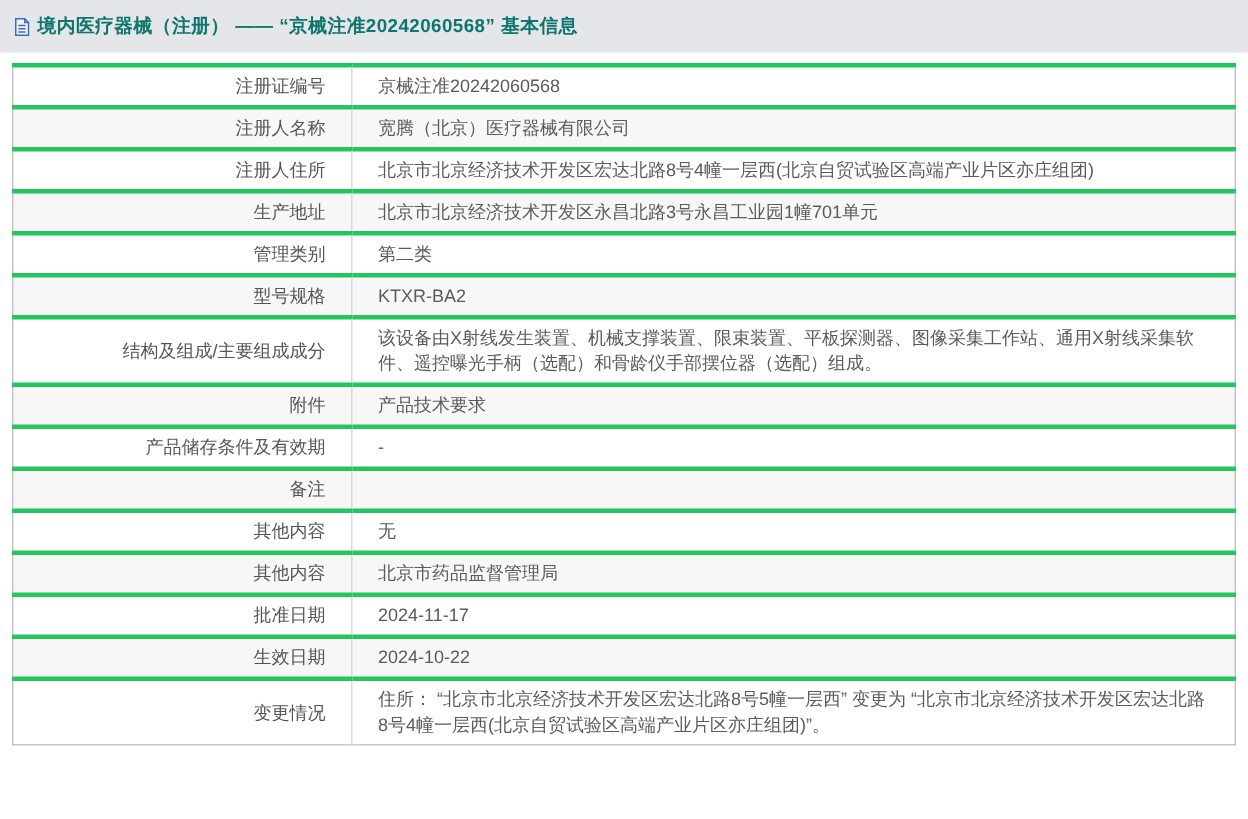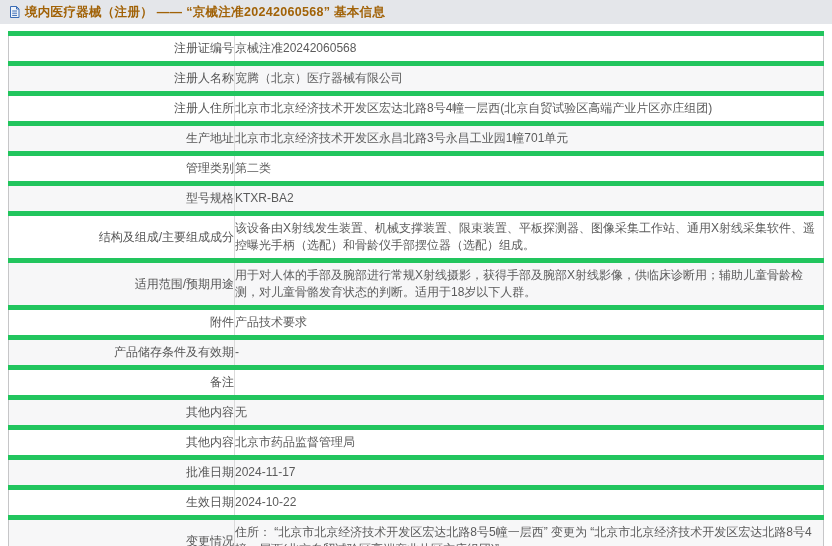--- a/index.html
+++ b/index.html
@@ -3,45 +3,45 @@
 <meta charset="utf-8">
 <style>
   * { box-sizing: border-box; margin: 0; padding: 0; }
   html, body {
     width: 832px; height: 546px;
     background: #ffffff;
     font-family: "Liberation Sans", "DejaVu Sans", sans-serif;
     overflow: hidden;
   }
   .header-bar {
-    width: 832px; height: 24px;
+    width: 832px; height: 35px;
     background: #e4e6ea;
     display: flex; align-items: center;
     padding-left: 8px;
-    color: #a16207;
+    color: #0f766e;
     font-size: 12.5px;
     font-weight: 600;
     letter-spacing: 0.3px;
   }
   .doc-icon { display: inline-flex; margin-right: 4px; }
   .info-table-wrap { margin: 7px 8px 0 8px; }
   table.info-table {
     width: 816px;
     border-collapse: collapse;
     border: 1px solid #c6c6c8;
     table-layout: fixed;
     font-size: 12px;
     color: #5b5b5b;
   }
   table.info-table tr { background: #ffffff; }
   table.info-table tr:nth-child(even) { background: #f7f7f8; }
   table.info-table td {
-    border-top: 5px solid #22c55e;
+    border-top: 3px solid #22c55e;
     vertical-align: middle;
-    padding: 4px 0;
+    padding: 4px 17px;
     line-height: 17px;
   }
   td.cell-label {
     width: 226px;
     text-align: right;
     border-right: 1px solid #dadada;
     color: #555555;
   }
   td.cell-value {
     padding-left: 11px;
@@ -96,24 +96,20 @@
   <tr>
     <td class="cell-label">型号规格</td>
     <td class="cell-value">KTXR-BA2</td>
   </tr>
 
   <tr>
     <td class="cell-label">结构及组成/主要组成成分</td>
     <td class="cell-value">该设备由X射线发生装置、机械支撑装置、限束装置、平板探测器、图像采集工作站、通用X射线采集软件、遥控曝光手柄（选配）和骨龄仪手部摆位器（选配）组成。</td>
   </tr>
 
-  <tr>
-    <td class="cell-label">适用范围/预期用途</td>
-    <td class="cell-value">用于对人体的手部及腕部进行常规X射线摄影，获得手部及腕部X射线影像，供临床诊断用；辅助儿童骨龄检测，对儿童骨骼发育状态的判断。适用于18岁以下人群。</td>
-  </tr>
 
   <tr>
     <td class="cell-label">附件</td>
     <td class="cell-value">产品技术要求</td>
   </tr>
 
   <tr>
     <td class="cell-label">产品储存条件及有效期</td>
     <td class="cell-value">-</td>
   </tr>

